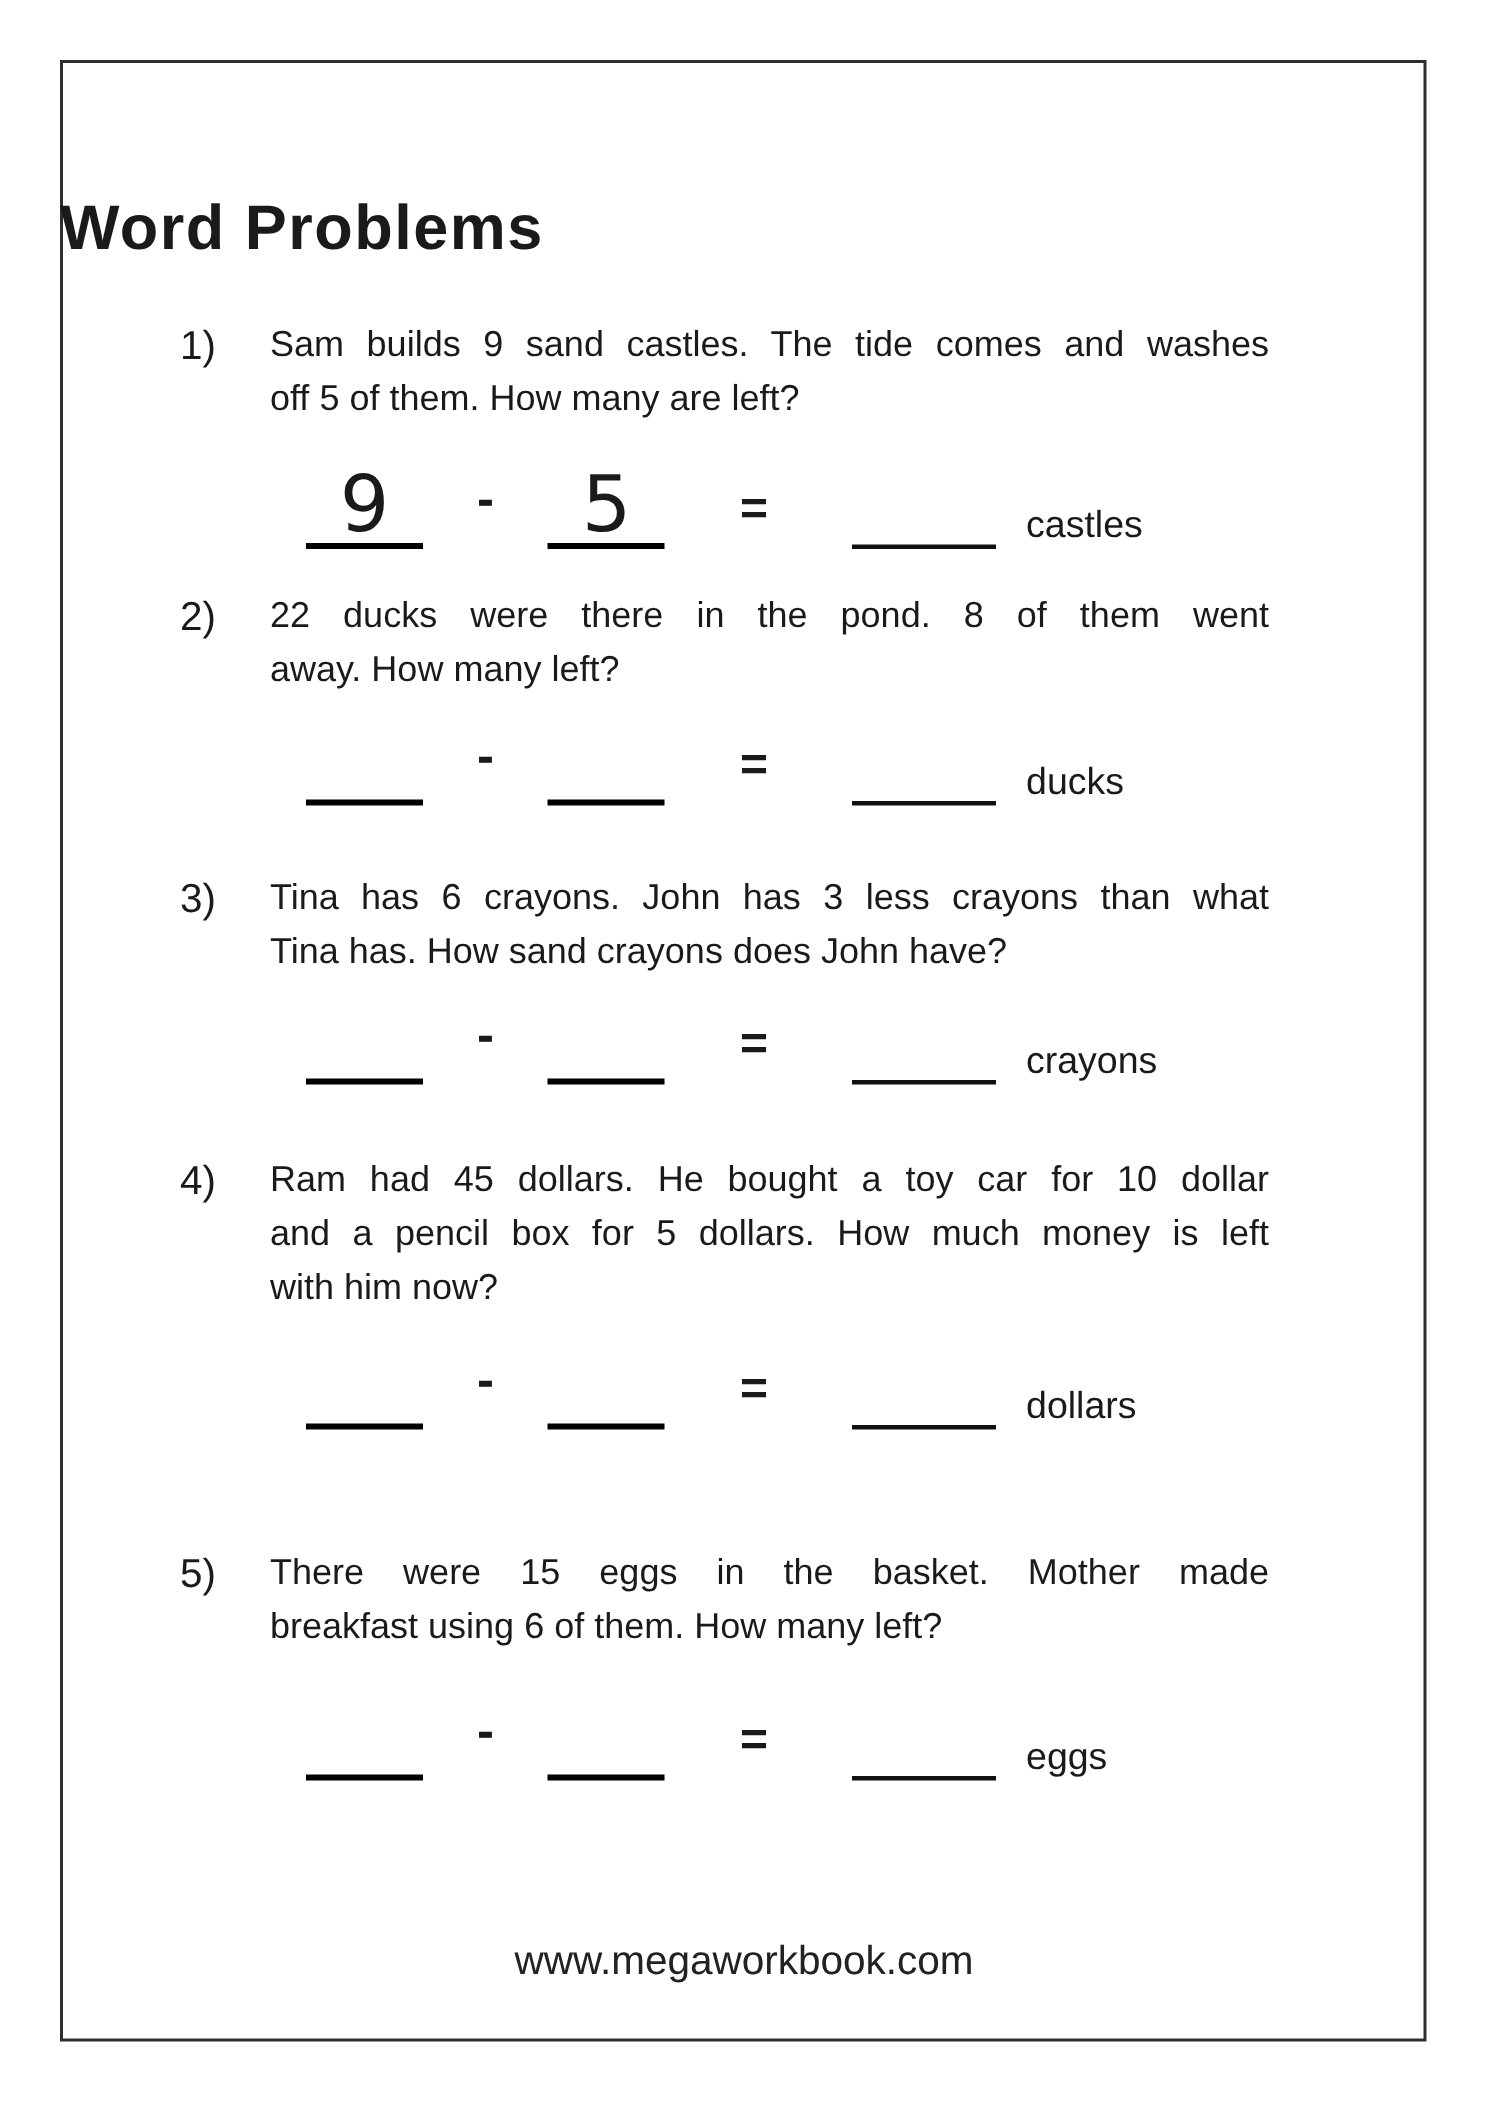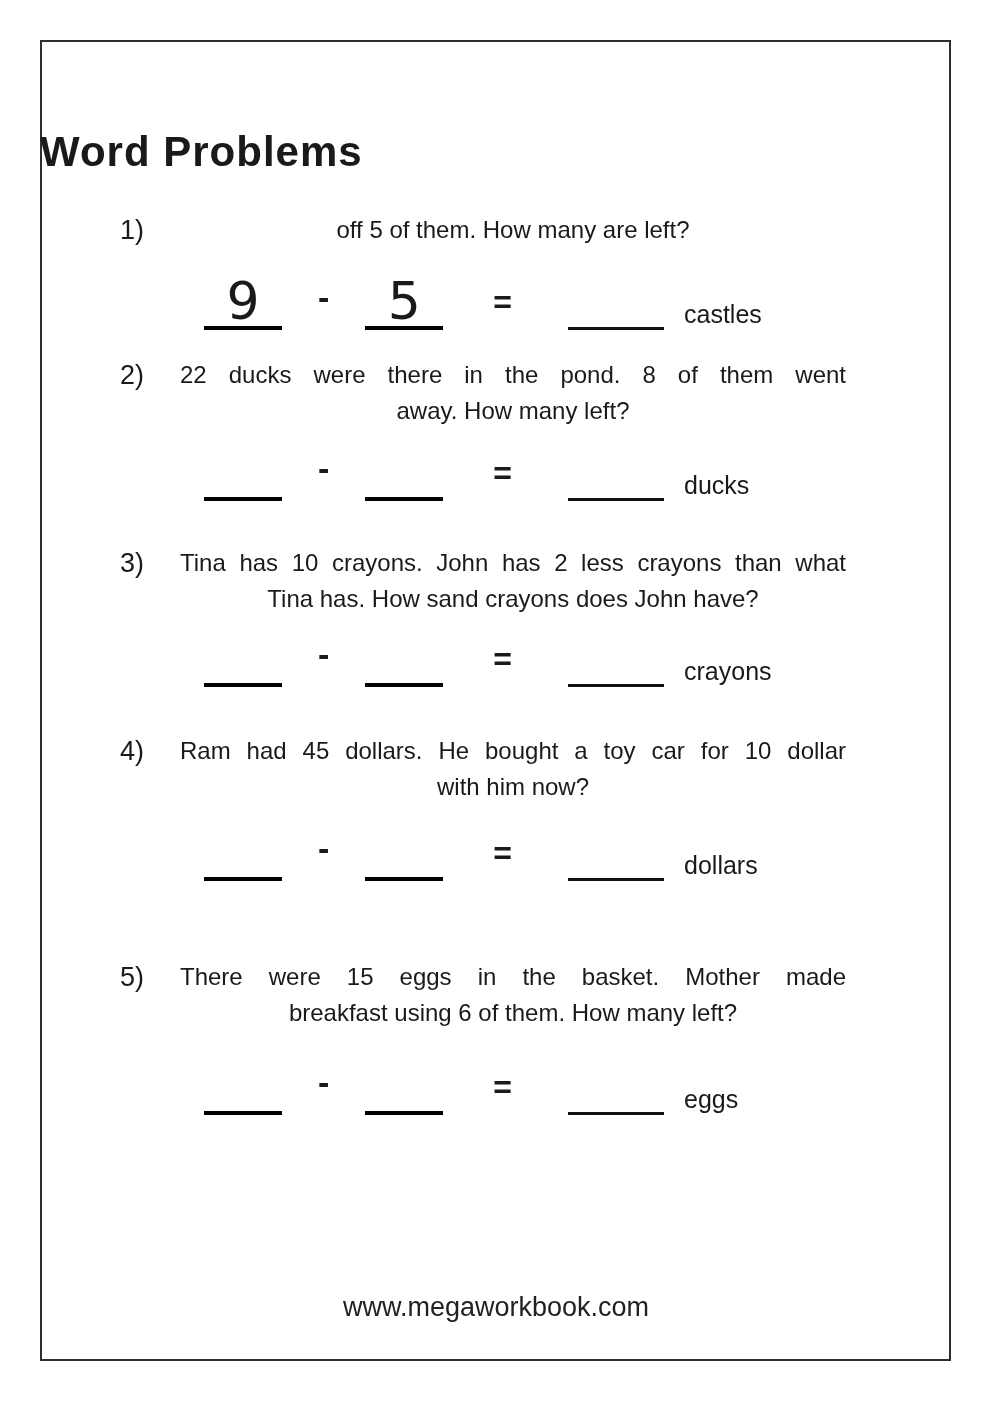--- a/index.html
+++ b/index.html
@@ -56,21 +56,21 @@
   }
   .pline {
     font-size: 24px;
     line-height: 36px;
   }
   .jline {
     text-align: justify;
     text-align-last: justify;
   }
   .lline {
-    text-align: center;
+    text-align: left;
   }
   .equation {
     display: flex;
     align-items: flex-end;
     height: 60px;
     margin-left: 24px;
   }
   .op-slot {
     width: 78px;
     height: 60px;
@@ -140,20 +140,21 @@
 
 <div class="content">
 
   <h1 class="sheet-title">Word Problems</h1>
 
   <div class="problems">
 
     <section class="problem">
       <div class="pnum">1)</div>
       <div class="pbody">
+        <div class="pline jline">Sam builds 9 sand castles. The tide comes and washes</div>
         <div class="pline lline">off 5 of them. How many are left?</div>
         <div class="equation">
           <div class="op-slot">
             <span class="digit">9</span>
           </div>
           <span class="minus">-</span>
           <div class="op-slot">
             <span class="digit">5</span>
           </div>
           <span class="equals">=</span>
@@ -179,41 +180,42 @@
           <span class="equals">=</span>
           <div class="ans-slot"></div>
           <span class="unit">ducks</span>
         </div>
       </div>
     </section>
 
     <section class="problem">
       <div class="pnum">3)</div>
       <div class="pbody">
-        <div class="pline jline">Tina has 10 crayons. John has 2 less crayons than what</div>
+        <div class="pline jline">Tina has 6 crayons. John has 3 less crayons than what</div>
         <div class="pline lline">Tina has. How sand crayons does John have?</div>
         <div class="equation">
           <div class="op-slot">
             <span class="digit"></span>
           </div>
           <span class="minus">-</span>
           <div class="op-slot">
             <span class="digit"></span>
           </div>
           <span class="equals">=</span>
           <div class="ans-slot"></div>
           <span class="unit">crayons</span>
         </div>
       </div>
     </section>
 
     <section class="problem">
       <div class="pnum">4)</div>
       <div class="pbody">
         <div class="pline jline">Ram had 45 dollars. He bought a toy car for 10 dollar</div>
+        <div class="pline jline">and a pencil box for 5 dollars. How much money is left</div>
         <div class="pline lline">with him now?</div>
         <div class="equation">
           <div class="op-slot">
             <span class="digit"></span>
           </div>
           <span class="minus">-</span>
           <div class="op-slot">
             <span class="digit"></span>
           </div>
           <span class="equals">=</span>

